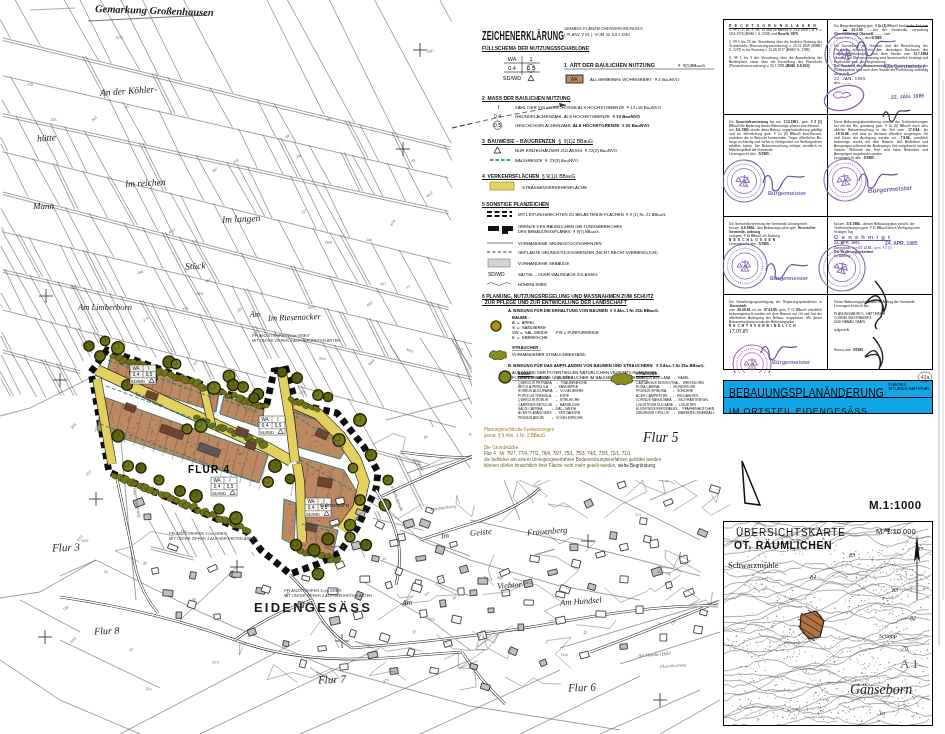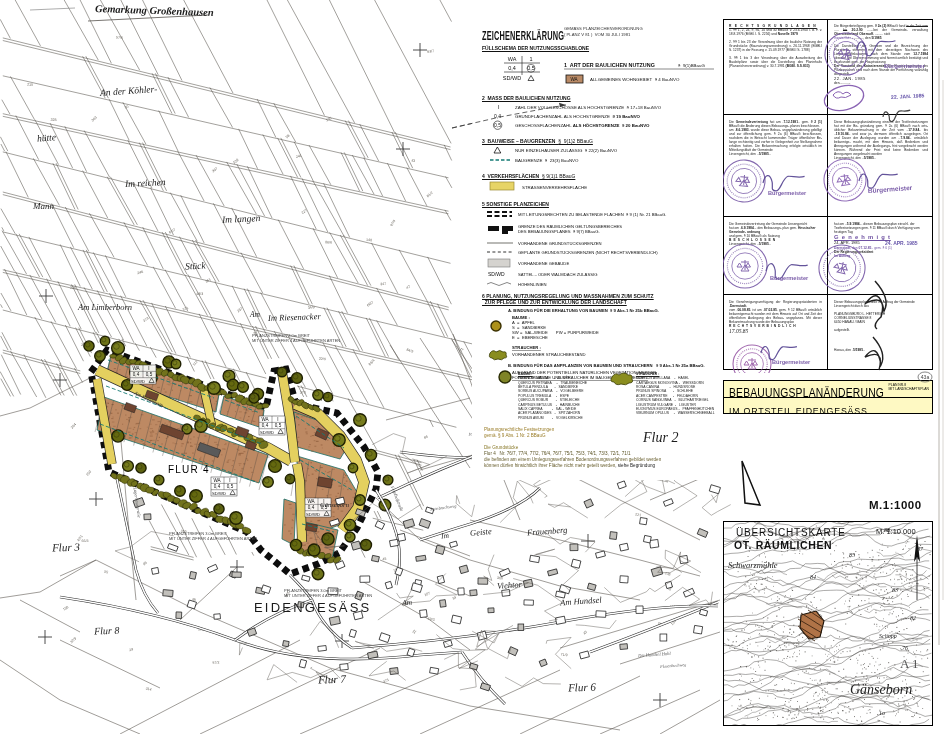--- a/index.html
+++ b/index.html
@@ -6,21 +6,21 @@
      font-family:"Liberation Sans",sans-serif}
 .abs{position:absolute}
 .lbl{position:absolute;font-family:"Liberation Serif",serif;font-style:italic;color:#1c1c1c;white-space:nowrap}
 .sm{font-size:4px;color:#444;font-family:"Liberation Sans",sans-serif;font-style:normal}
 .leg{position:absolute;left:482px;top:22px;width:232px;color:#111}
 .leg h1{font-size:8px;letter-spacing:.2px;margin:0;display:inline-block;font-weight:bold;
         transform:scale(.92,1.5);transform-origin:0 0}
 .ls{font-size:5px;font-weight:bold;text-decoration:underline;margin:0}
 .stp{position:absolute;font-size:3.3px;line-height:1.22;color:#222;white-space:normal}
 .pp{color:#6d4fa1}
-.tb{position:absolute;left:723px;border:1.6px solid #000;background:#fef9c3}
+.tb{position:absolute;left:723px;border:1.6px solid #000;background:#0ea5e9}
 .tb div{border-top:1.2px solid #000;padding:2px 5px;white-space:nowrap;overflow:hidden}
 .tb div:first-child{border-top:none}
 </style></head>
 <body>
 
 <svg class="abs" style="left:0;top:0" width="945" height="734" viewBox="0 0 945 734">
 
 <g stroke="#57534b" stroke-width="0.55">
       <line x1="2.8" y1="37.9" x2="450.5" y2="147"></line>
       <line x1="2.8" y1="40.5" x2="450.5" y2="149.6"></line>
@@ -1412,23 +1412,23 @@
 <div class="lbl" style="left:402px;top:598px;font-size:7.5px;transform:rotate(-4deg);">Am</div>
 <div class="lbl" style="left:560px;top:596px;font-size:8.5px;transform:rotate(-4deg);">Am Hundsel</div>
 <div class="lbl" style="left:250px;top:310px;font-size:7.5px;transform:rotate(0deg);">Am</div>
 <div class="lbl" style="left:638px;top:652px;font-size:4.5px;transform:rotate(-4deg);color:#555">Die Hundsel Hohl</div>
 <div class="lbl" style="left:660px;top:663px;font-size:4.2px;transform:rotate(-4deg);color:#555">Flasenbachweg</div>
 <div class="lbl" style="left:133px;top:396px;font-size:5.5px;transform:rotate(25deg);color:#333">Am Kelterrain</div>
 <div class="lbl" style="left:384px;top:496px;font-size:4.4px;transform:rotate(68deg);color:#444">Friedhofstraße</div>
 <div class="lbl" style="left:430px;top:505px;font-size:4.2px;transform:rotate(-8deg);color:#555">Steinbruchsweg</div>
 <div class="lbl" style="left:468px;top:429px;font-size:4.2px;transform:rotate(-14deg);color:#555">Jennbruchweg</div>
 
-<div class="abs" style="left:254px;top:600px;font-size:13px;letter-spacing:2.2px;color:#1a1a1a;font-weight:normal">EIDENGESÄSS</div>
-
-<div class="abs" style="left:168px;top:464px;font-size:10px;letter-spacing:1.2px;color:#000;font-weight:normal">FLUR 4</div>
+<div class="abs" style="left:254px;top:600px;font-size:13px;letter-spacing:2.2px;color:#1a1a1a;font-weight:bold">EIDENGESÄSS</div>
+
+<div class="abs" style="left:188px;top:464px;font-size:10px;letter-spacing:1.2px;color:#000;font-weight:bold">FLUR 4</div>
 <div class="lbl" style="left:320px;top:501px;font-size:6.5px;">Gänseborn</div>
 
 <div class="abs sm" style="left:252px;top:333px;line-height:1.3">PFLANZSTREIFEN 3.0m BREIT<br>MIT UNTER ZIFFER 4 AUFGEFÜHRTEN ARTEN</div>
 <div class="abs sm" style="left:169px;top:531px;line-height:1.3">PFLANZSTREIFEN 3.0m BREIT<br>MIT UNTER ZIFFER 4 AUFGEFÜHRTEN ARTEN</div>
 <div class="abs sm" style="left:284px;top:588px;line-height:1.3">PFLANZSTREIFEN 3.0m BREIT<br>MIT UNTER ZIFFER 4 AUFGEFÜHRTEN ARTEN</div>
 <div class="lbl" style="left:122px;top:500px;font-size:4.5px;transform:rotate(82deg);color:#555">Lagerhausstraße</div>
 
 <div class="abs" style="left:472px;top:14px;width:248px;height:466px;background:#fff"></div>
 
 <div class="leg">
@@ -1564,21 +1564,21 @@
 EUONYMUS EUROPAEUS&nbsp;-&nbsp;&nbsp;&nbsp;PFAFFENHÜTCHEN<br>
 VIBURNUM OPULUS&nbsp;&nbsp;&nbsp;&nbsp;&nbsp;-&nbsp;&nbsp;&nbsp;WASSERSCHNEEBALL
 </div>
 </div>
 
 <svg class="abs" style="left:440px;top:95px" width="140" height="45">
     <path d="M12,33 L60,22 L108,13 L126,10" fill="none" stroke="#3c3c3c" stroke-width="0.8" stroke-dasharray="5 3"></path>
     <path d="M126,10 l-7,-2.2 l1,4.4 Z" fill="#3c3c3c"></path>
   </svg>
 
-<div class="lbl" style="left:643px;top:430px;font-size:14px">Flur 2</div>
+<div class="lbl" style="left:643px;top:430px;font-size:14px">Flur 5</div>
 
 <div class="abs" style="left:484px;top:427px;font-size:4.6px;line-height:1.32;color:#7a6a1d;white-space:nowrap">
 <span style="color:#9a7d28">Planungsrechtliche Festsetzungen</span><br>
 <span style="color:#9a7d28">gemä. § 9 Abs. 1 Nr. 2 BBauG</span><br><br>
 <span style="color:#8a7a2a">Die Grundstücke</span><br>
 <span style="color:#5c5425">Flur 4&nbsp;&nbsp; Nr. 76/7, 77/4, 77/2, 76/4, 76/7, 75/1, 75/3, 74/1, 73/3, 72/1, 71/1</span><br>
 <span style="color:#6a6030">die befinden am einem Umlegungsverfahren Bodenordnungsverfahren gebildet werden</span><br>
 <span style="color:#6a6030">können dürfen hinsichtlich ihrer Fläche nicht mehr geteilt werden</span><span style="color:#222">, siehe Begründung</span>
 </div>
 
@@ -1799,16 +1799,16 @@
         <text x="160" y="10">88</text>
         <text x="86" y="57">84</text>
 <text x="178" y="128">76</text>
         <text x="155" y="116">Schopp</text>
         <text x="155" y="193">1o</text>
 </g>
 </svg>
 <div class="abs" style="left:12px;top:5px;font-size:10px;font-weight:normal;letter-spacing:.8px;color:#111">ÜBERSICHTSKARTE</div>
 <div class="abs" style="left:152px;top:5px;font-size:7.5px;font-weight:normal;color:#111">M. 1:10 000</div>
 <div class="abs" style="left:10px;top:17px;font-size:10.5px;font-weight:bold;letter-spacing:.6px;color:#111">OT. RÄUMLICHEN</div>
-<div class="abs" style="left:4px;top:38px;font-size:8.5px;font-family:'Liberation Serif';font-style:italic;color:#222">Schwarzmühle</div>
+<div class="abs" style="left:4px;top:38px;font-size:8.5px;font-family:'Liberation Serif';color:#222">Schwarzmühle</div>
 <div class="abs" style="left:176px;top:134px;font-size:13px;color:#555;font-family:'Liberation Serif'">A 1</div>
 <div class="abs" style="left:126px;top:160px;font-size:14px;font-family:'Liberation Serif';font-style:italic;color:#222">Gänseborn</div>
 </div>
 
 </body></html>

